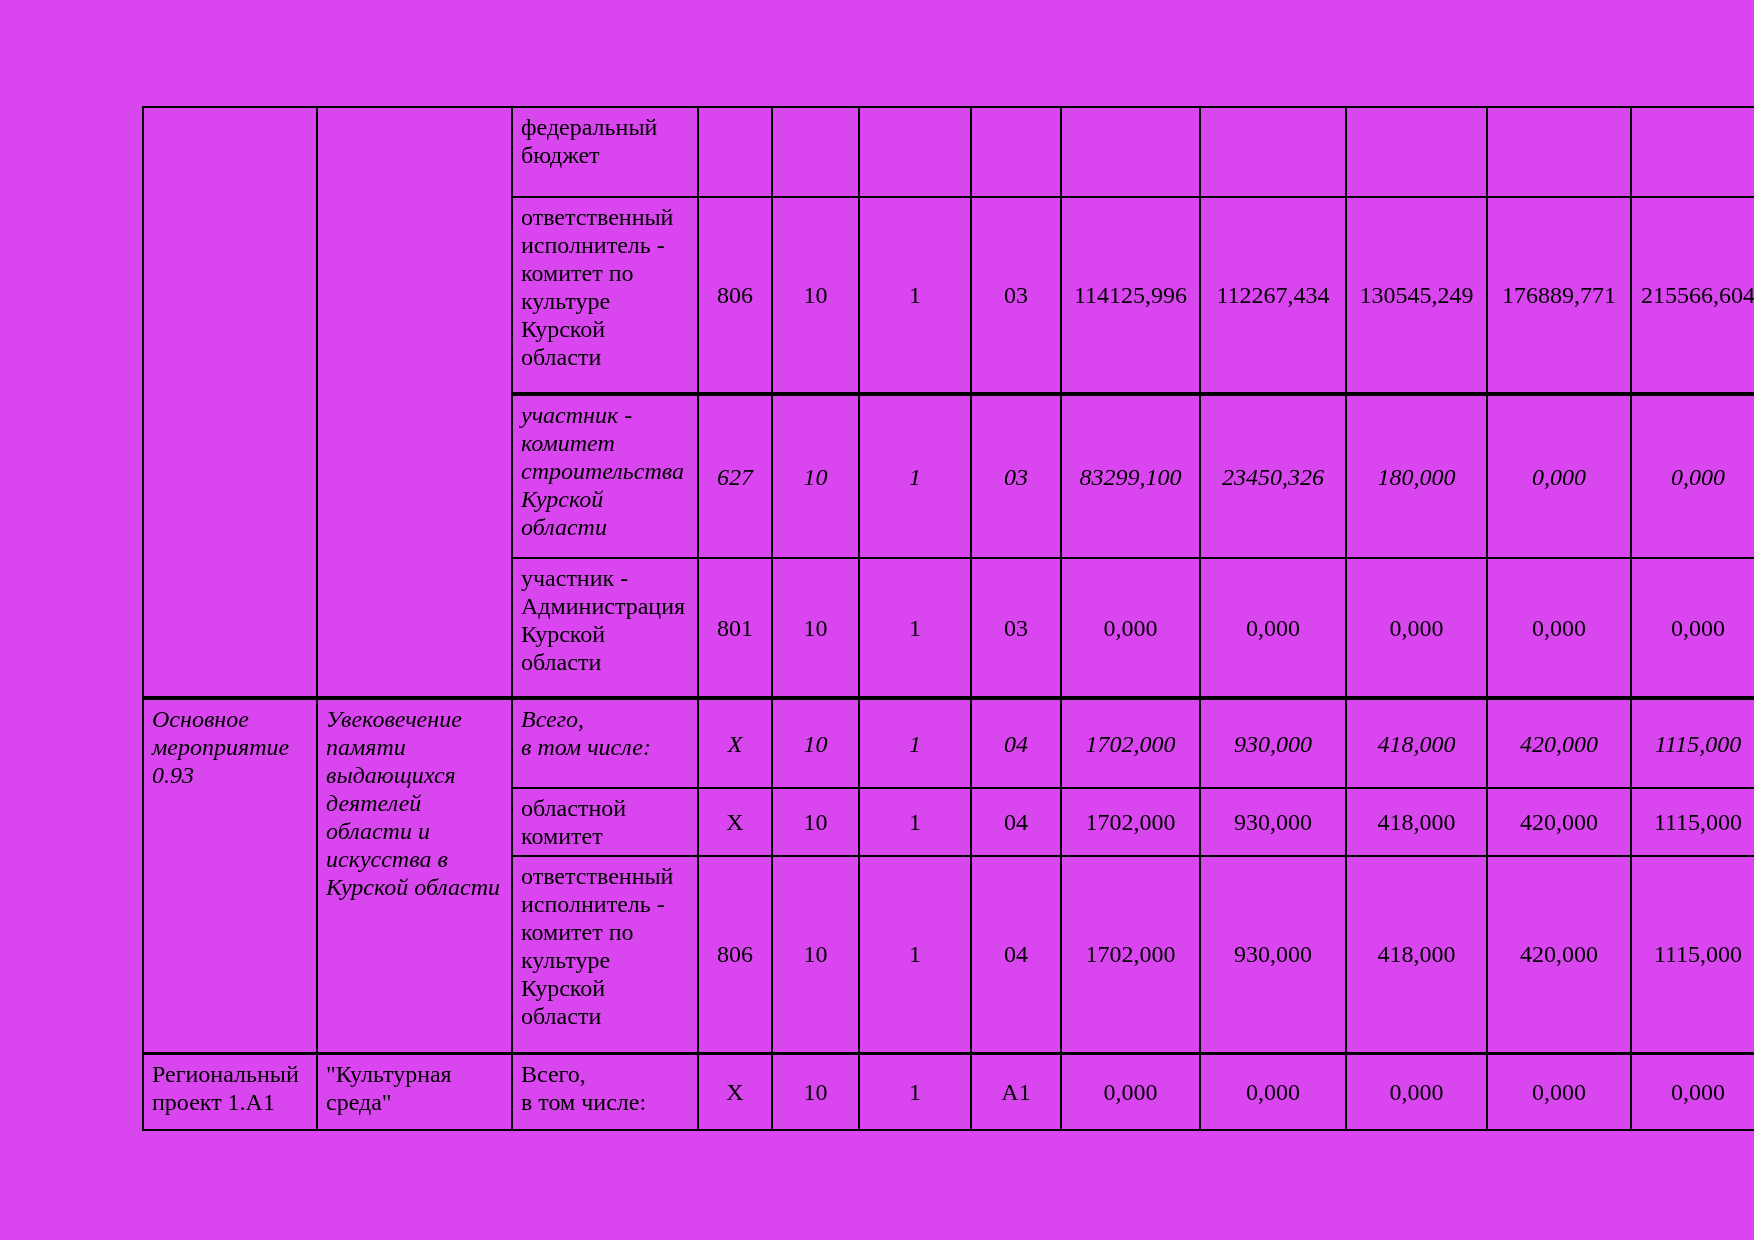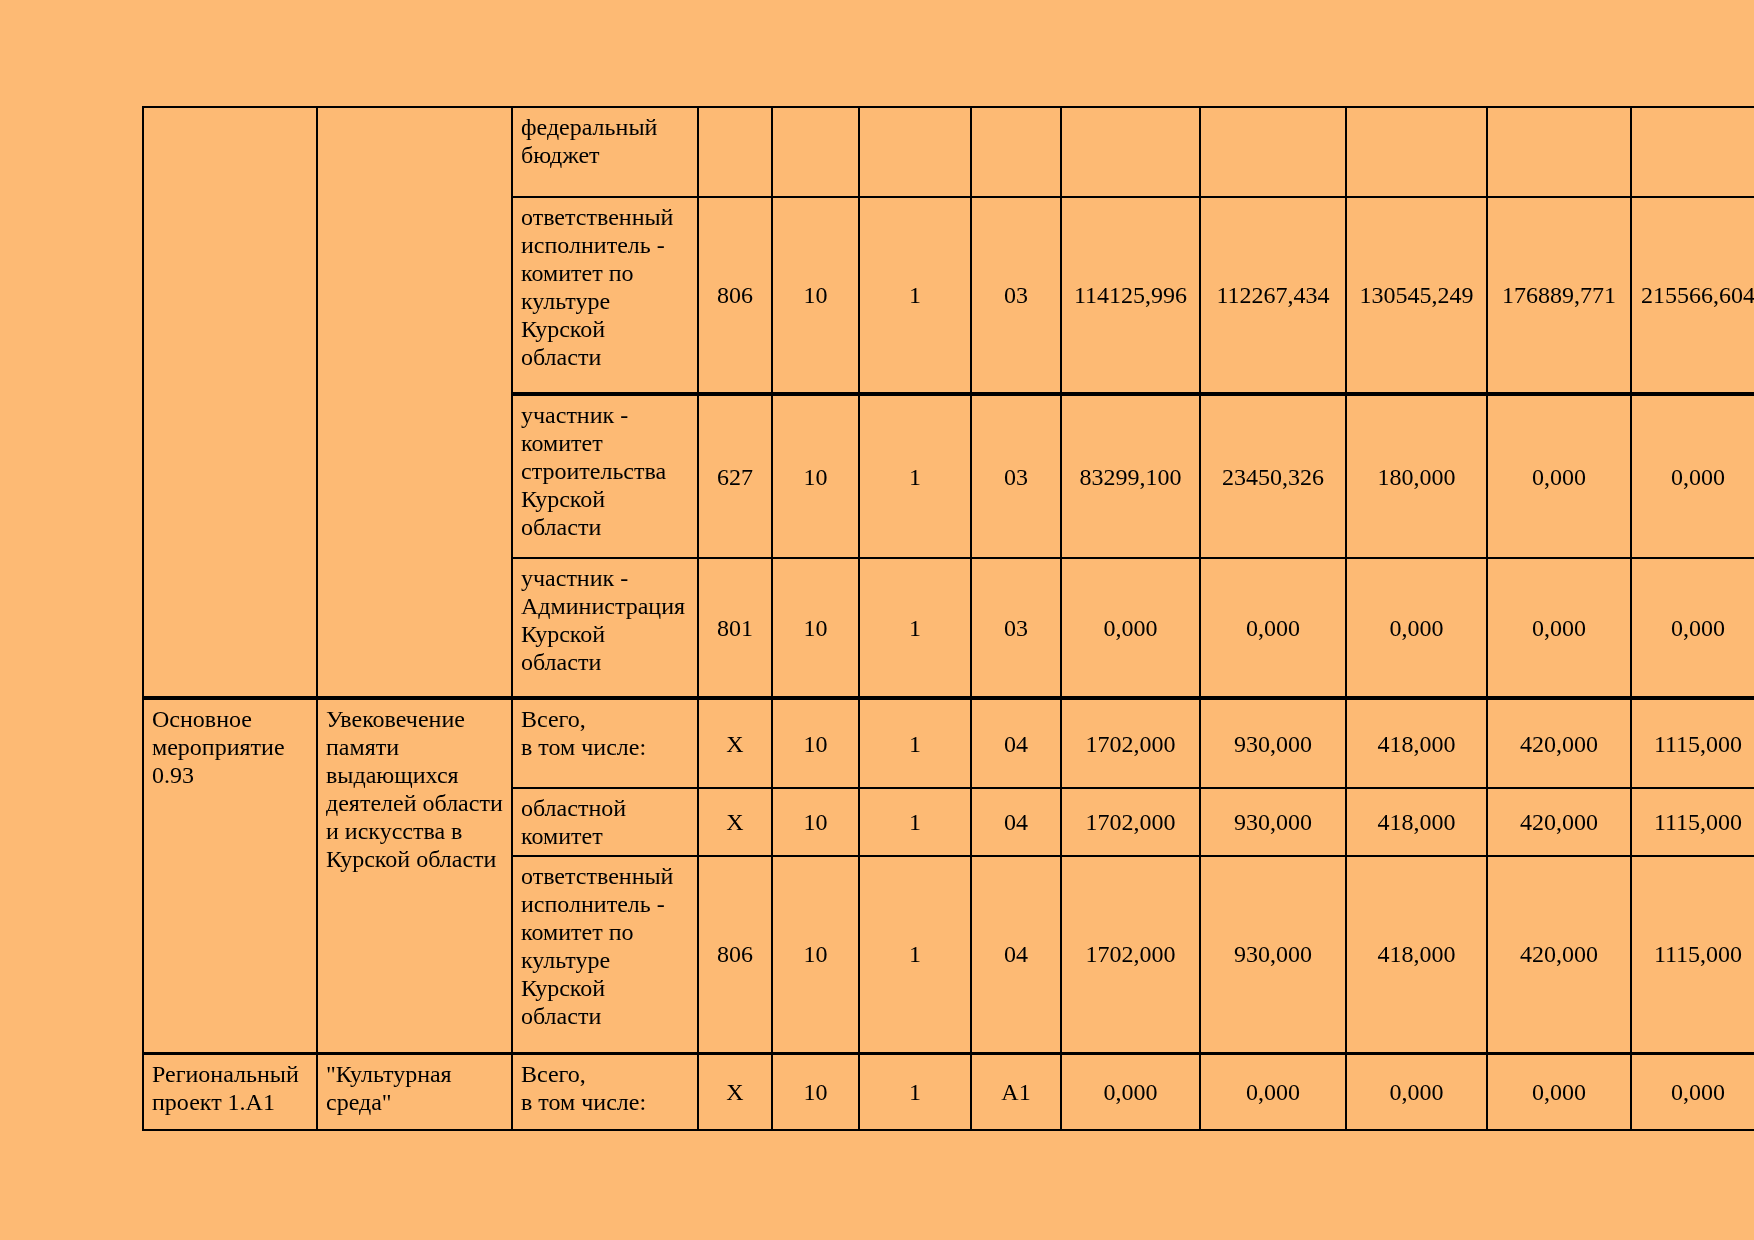--- a/index.html
+++ b/index.html
@@ -4,21 +4,21 @@
 <style>
   html, body {
     margin: 0;
     padding: 0;
     background: #ffffff;
   }
   .page {
     position: relative;
     width: 1754px;
     height: 1240px;
-    background: #fdba74;
+    background: #d946ef;
     overflow: hidden;
     font-family: "Liberation Serif", "DejaVu Serif", serif;
     color: #000000;
   }
   table.budget {
     position: absolute;
     left: 142px;
     top: 106px;
     width: 1622px;
     table-layout: fixed;
@@ -61,21 +61,21 @@
     vertical-align: top;
     white-space: pre-line;
   }
   td.code, td.num {
     text-align: center;
     vertical-align: middle;
     white-space: nowrap;
     padding: 5px 2px;
   }
   
-  tr.sep4 > td { border-top-width: 4px; }
+  tr.sep4 > td { border-top-width: 4px; font-style: italic; }
   tr.sep3 > td { border-top-width: 3px; }
 </style>
 </head>
 <body>
 
 <div class="page">
   <table class="budget">
     <colgroup>
       <col class="c1">
         <col class="c2">

